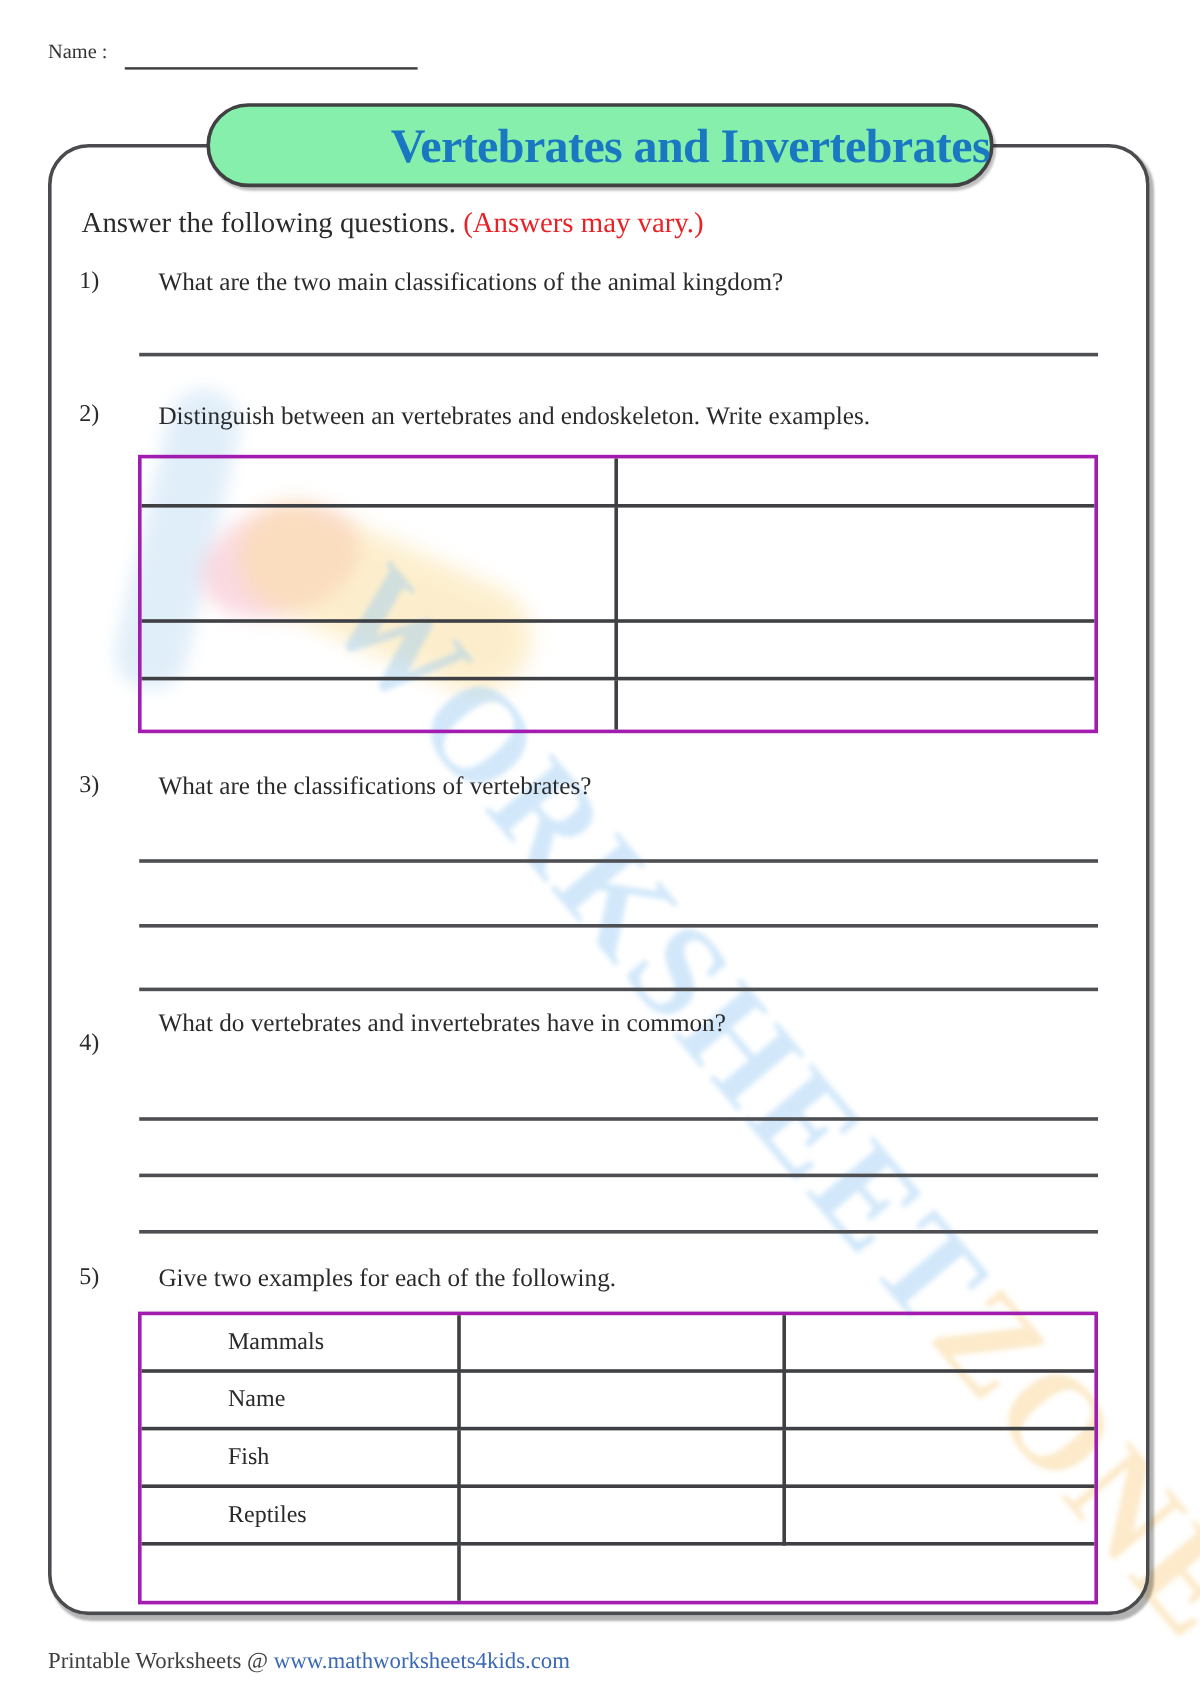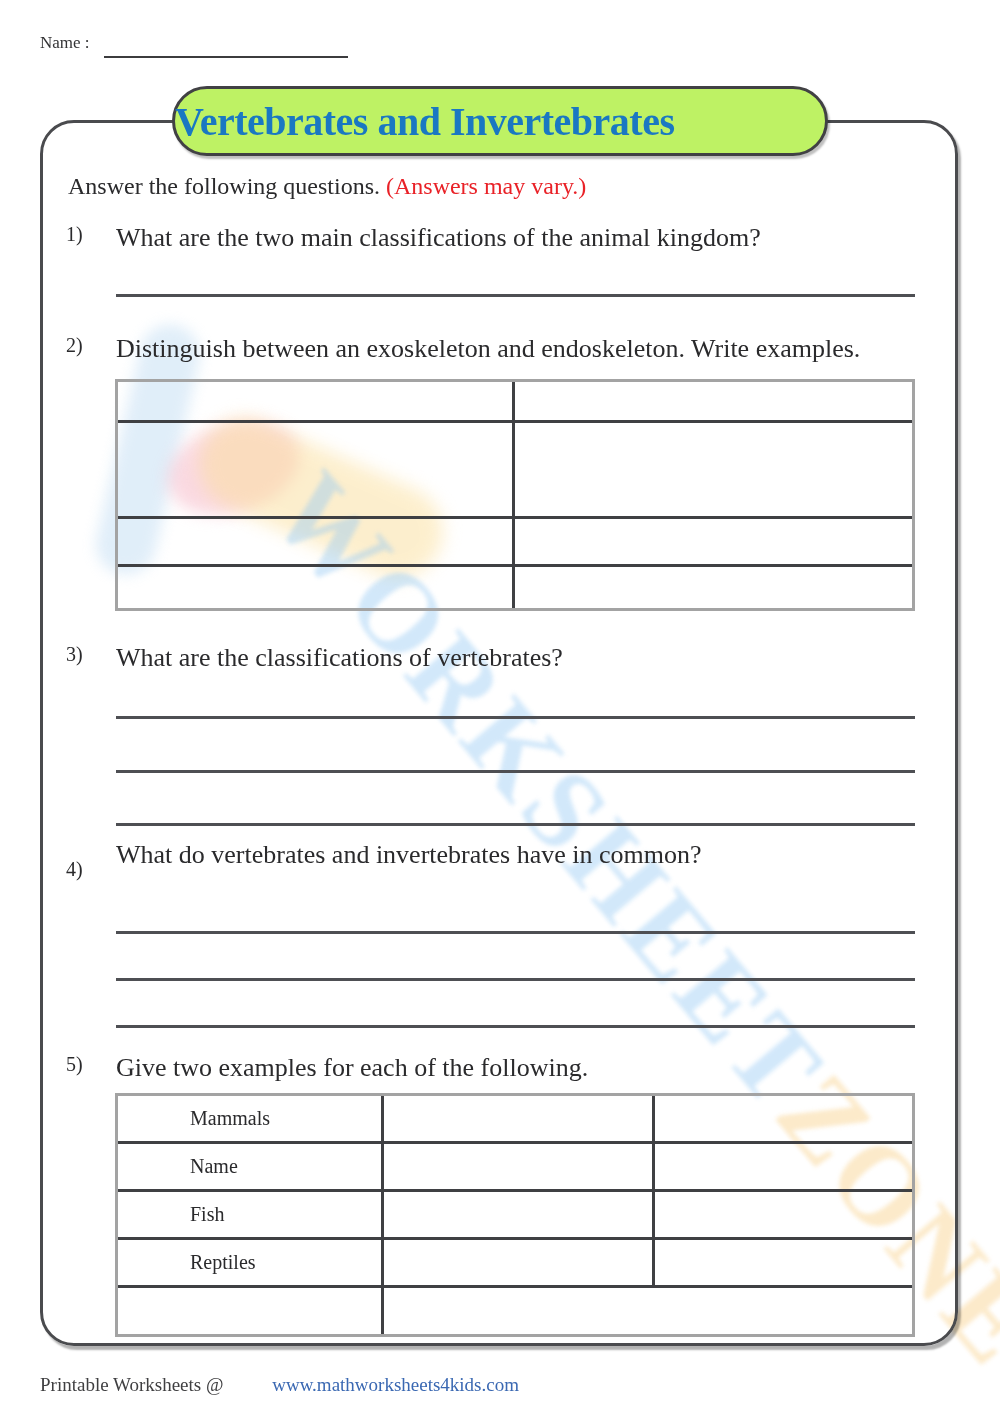--- a/index.html
+++ b/index.html
@@ -26,47 +26,47 @@
 
   
   .name-label{left:40px;top:33px;font-size:17px;color:#333335;z-index:2;}
   .name-line{left:104px;top:56px;width:244px;border-top:2px solid #3c3c3e;z-index:2;}
 
   .main-box{
     left:40px;top:120px;width:918px;height:1226px;border:3px solid #4a4b4e;border-radius:34px;
     box-shadow:3px 4px 2px rgba(0,0,0,0.30);z-index:2;background:transparent;box-sizing:border-box;
   }
   .title-pill{
-    left:172px;top:86px;width:656px;height:70px;background:#bef264;border:3px solid #414144;
+    left:172px;top:86px;width:656px;height:70px;background:#86efac;border:3px solid #414144;
     border-radius:36px;box-shadow:2px 3px 2px rgba(0,0,0,0.25);z-index:3;box-sizing:border-box;
-    display:flex;align-items:center;justify-content:flex-start;
+    display:flex;align-items:center;justify-content:flex-end;
   }
   .title-pill .title-text{font-size:40px;font-weight:bold;color:#1a78c2;letter-spacing:-0.5px;}
 
   
   .instructions{left:68px;top:173px;font-size:24px;z-index:2;white-space:nowrap;}
   .instructions .note{color:#e92127;}
   .q-num{font-size:20px;z-index:2;}
-  .q-text{font-size:26px;z-index:2;white-space:nowrap;}
+  .q-text{font-size:21px;z-index:2;white-space:nowrap;margin-left:16px;}
   .answer-line{border-top:3px solid #4e4f53;height:0;z-index:2;}
 
   
-  .wtable{z-index:2;border:3px solid #a3a3a3;box-sizing:border-box;display:grid;background:transparent;}
+  .wtable{z-index:2;border:3px solid #a21caf;box-sizing:border-box;display:grid;background:transparent;}
   .wtable .cell{box-sizing:border-box;}
   .wtable .b-r{border-right:3px solid #3f4043;}
   .wtable .b-b{border-bottom:3px solid #3f4043;}
   .t2{left:115px;top:379px;width:800px;height:232px;grid-template-columns:397px 1fr;
       grid-template-rows:41px 96px 48px 1fr;}
   .t5{left:115px;top:1093px;width:800px;height:244px;grid-template-columns:266px 271px 1fr;
       grid-template-rows:48px 48px 48px 48px 1fr;}
   .label-cell{display:flex;align-items:center;padding-left:72px;font-size:20px;color:#2a2a2c;}
 
   
   .footer{left:40px;top:1374px;font-size:19px;color:#3f3f41;z-index:2;white-space:nowrap;}
-  .footer .site-link{color:#3a68b2;text-decoration:none;cursor:pointer;margin-left:44px;}
+  .footer .site-link{color:#3a68b2;text-decoration:none;cursor:pointer;}
 </style>
 </head>
 <body>
 
 <div class="page">
 
   <div class="abs wm wm-stroke-blue"></div>
   <div class="abs wm wm-blob-pink"></div>
   <div class="abs wm wm-blob-yellow"></div>
   <div class="abs wm wm-text"><span class="wm-blue">WORKSHEET</span><span class="wm-orange">ZONE</span></div>
@@ -82,21 +82,21 @@
   <div class="abs instructions">
     <span>Answer the following questions.</span>
     <span class="note">(Answers may vary.)</span>
   </div>
 
   <div class="abs q-num" style="left:66px;top:223px;">1)</div>
   <div class="abs q-text" style="left:116px;top:223px;">What are the two main classifications of the animal kingdom?</div>
   <div class="abs answer-line" style="left:116px;top:294px;width:799px;"></div>
 
   <div class="abs q-num" style="left:66px;top:334px;">2)</div>
-  <div class="abs q-text" style="left:116px;top:334px;">Distinguish between an exoskeleton and endoskeleton. Write examples.</div>
+  <div class="abs q-text" style="left:116px;top:334px;">Distinguish between an vertebrates and endoskeleton. Write examples.</div>
   <div class="abs wtable t2">
     <div class="cell b-r b-b"></div>
     <div class="cell b-b"></div>
     <div class="cell b-r b-b"></div>
     <div class="cell b-b"></div>
     <div class="cell b-r b-b"></div>
     <div class="cell b-b"></div>
     <div class="cell b-r"></div>
     <div class="cell"></div>
   </div>

